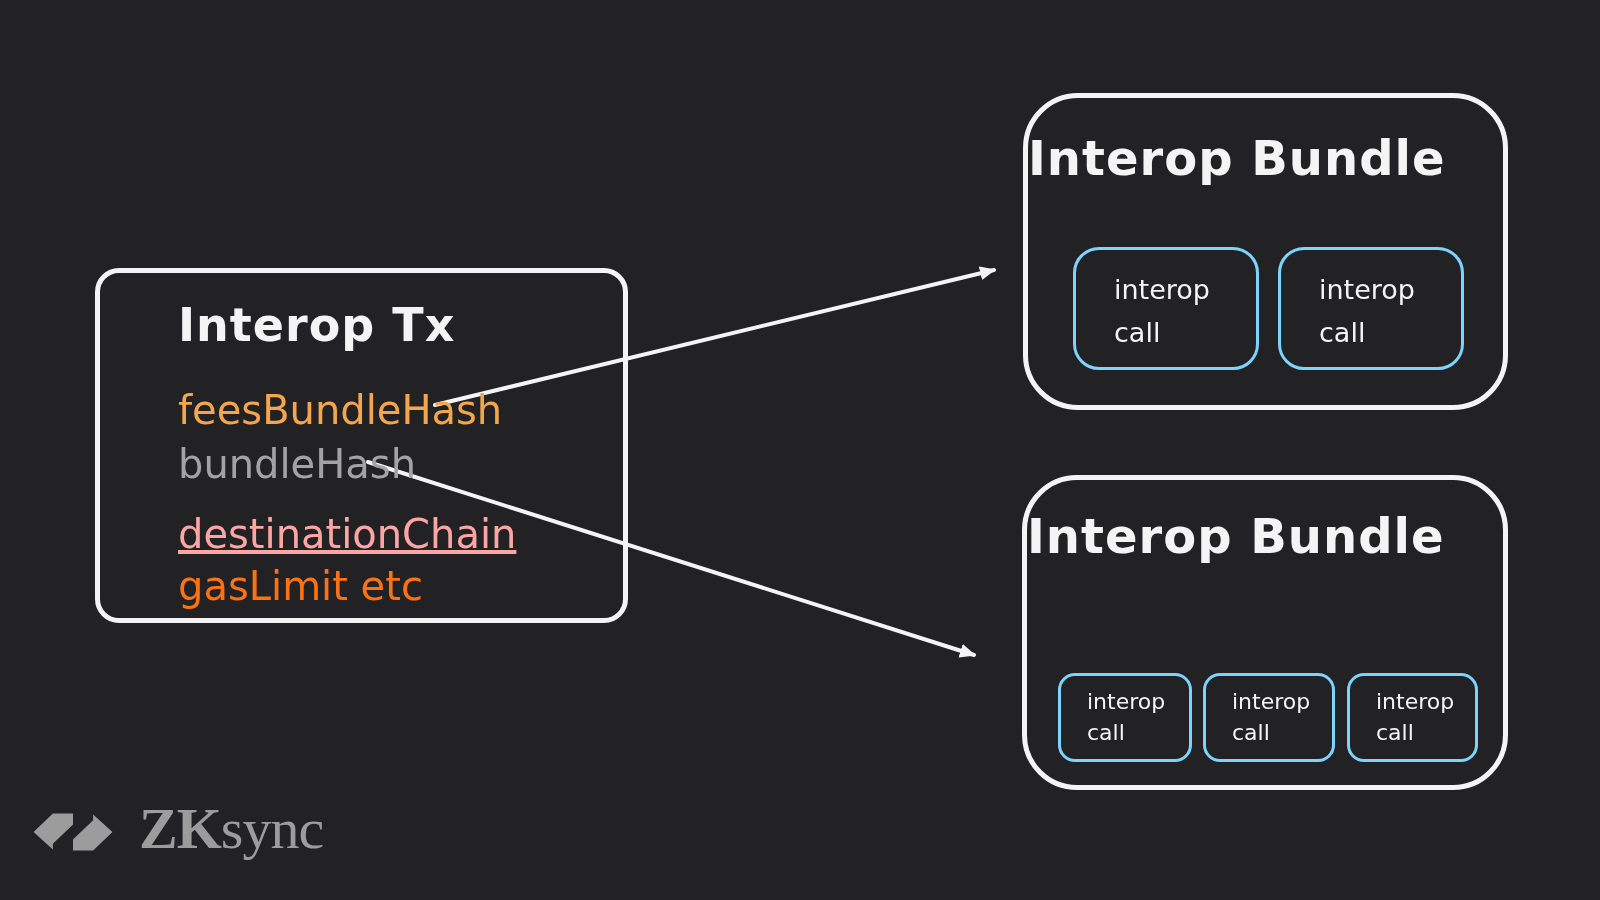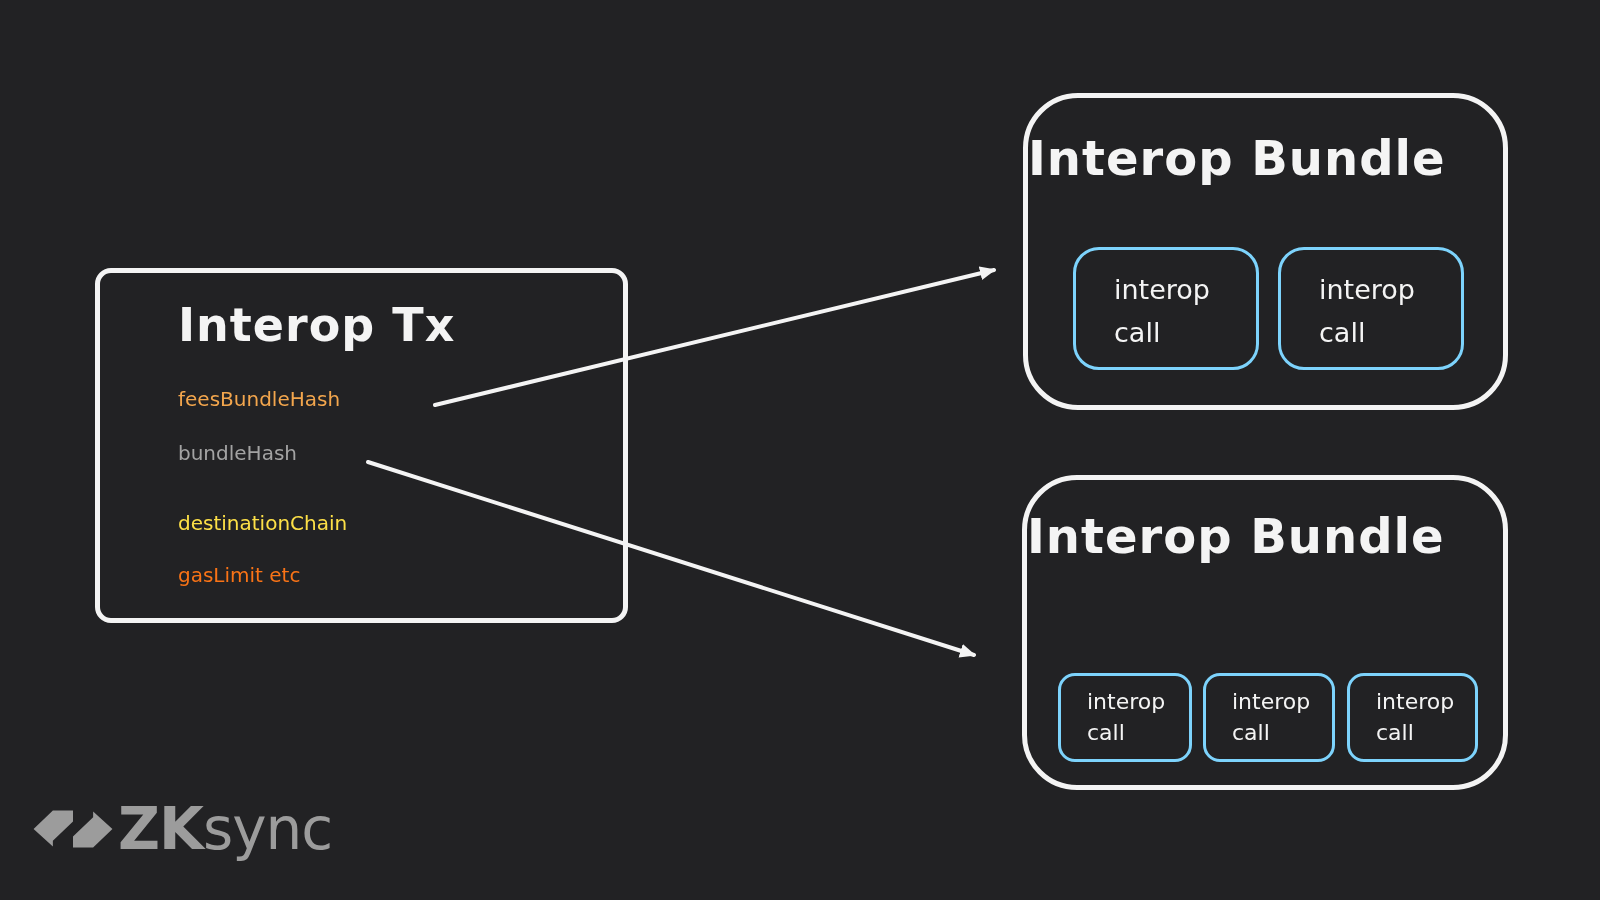--- a/index.html
+++ b/index.html
@@ -4,33 +4,33 @@
 <style>
   html,body { margin:0; padding:0; background:#222224; }
   #canvas {
     position:relative; width:1600px; height:900px;
     background:#222224; overflow:hidden;
     font-family:"DejaVu Sans", sans-serif;
     color:#f4f4f4;
   }
   #arrow-layer { position:absolute; left:0; top:0; width:1600px; height:900px; }
 
-  .obox { position:absolute; border:5px solid #f4f4f4; border-radius:16px; box-sizing:border-box; }
+  .obox { position:absolute; border:5px solid #f4f4f4; border-radius:24px; box-sizing:border-box; }
   #tx-box     { left:95px;  top:268px; width:533px; height:355px; }
   #bundle-top { left:1023px; top:93px;  width:485px; height:317px; border-radius:55px; }
   #bundle-bot { left:1022px; top:475px; width:486px; height:315px; border-radius:55px; }
 
   .tx-title {
     position:absolute; left:78px; top:25px;
     font-size:46px; font-weight:bold; letter-spacing:1px; white-space:nowrap;
   }
-  .field { position:absolute; left:78px; font-size:20px; white-space:nowrap; }
+  .field { position:absolute; left:78px; font-size:40px; white-space:nowrap; }
   .f0 { top:114px; color:#f3a64d; }
   .f1 { top:168px; color:#a3a3a3; }
-  .f2 { top:238px; color:#fde047; }
+  .f2 { top:238px; color:#fca5a5;text-decoration:underline; }
   .f3 { top:290px; color:#f97316; }
 
   .bundle-title {
     position:absolute; left:0; right:0; text-align:left;
     font-size:48px; font-weight:bold; letter-spacing:1px; white-space:nowrap;
   }
   #bundle-top .bundle-title { top:32px; }
   #bundle-bot .bundle-title { top:28px; }
 
   .call-box {
@@ -43,21 +43,21 @@
   .ct.c1 { left:250px; }
   .ct .call-text { padding:18px 0 0 38px; font-size:27px; line-height:43px; }
 
   
   .cb { top:193px; height:89px; border-radius:17px; }
   .cb.c0 { left:31px;  width:134px; }
   .cb.c1 { left:176px; width:132px; }
   .cb.c2 { left:320px; width:131px; }
   .cb .call-text { padding:10px 0 0 26px; font-size:22px; line-height:31px; }
 
-  #logo { position:absolute; left:28px; top:800px; display:flex; align-items:center; gap:0; }
+  #logo { position:absolute; left:28px; top:800px; display:flex; align-items:flex-end; gap:21px;font-family:Liberation Serif, serif; }
   #logo-text { font-size:58px; color:#9c9c9c; line-height:1; letter-spacing:-1px; }
   #logo-text .zk { font-weight:bold; }
   #logo-text .sync { font-weight:normal; }
 </style>
 </head>
 <body>
 
 <div id="canvas">
 
   <svg id="arrow-layer" width="1600" height="900" viewBox="0 0 1600 900">

